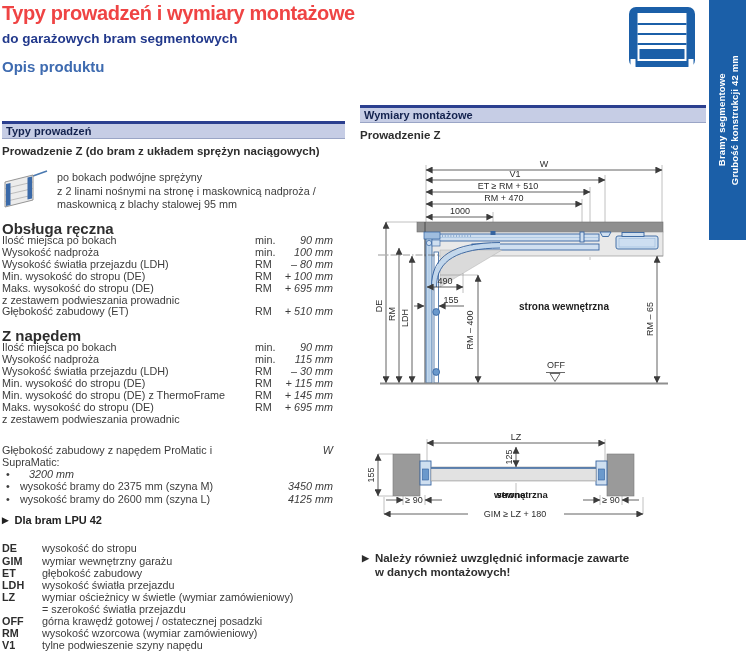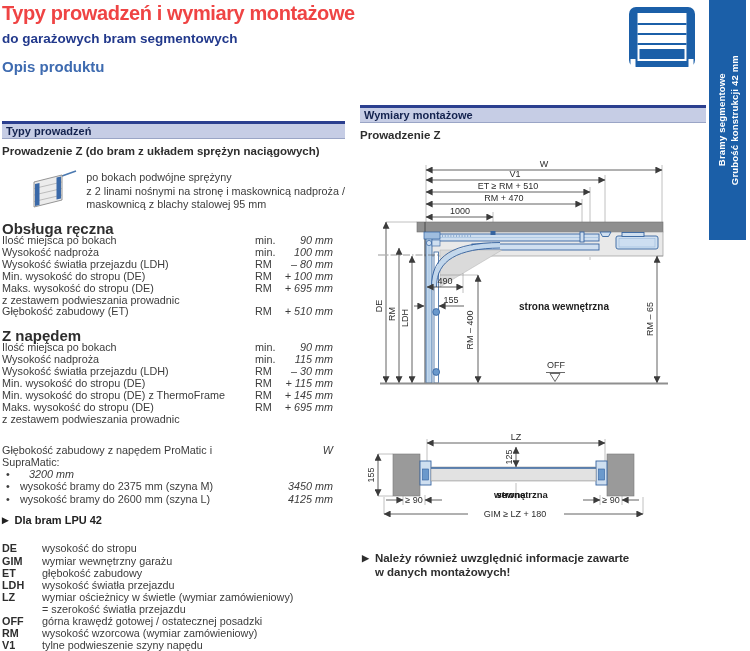--- a/index.html
+++ b/index.html
@@ -12,21 +12,21 @@
   .side-tab{position:absolute;left:709px;top:0;width:37px;height:240px;background:#1b5fa8;
             display:flex;align-items:center;justify-content:center;}
   .side-tab-text{writing-mode:vertical-rl;transform:rotate(180deg);color:#fff;font-size:9.5px;
                  font-weight:bold;line-height:13px;text-align:center;letter-spacing:0.2px;}
   .side-tab-text div{white-space:nowrap;}
   .col-left{position:absolute;left:2px;top:121px;width:343px;}
   .col-right{position:absolute;left:360px;top:105px;width:346px;height:596px;}
   .bar{background:#c6cde5;border-top:3px solid #2b3f8f;border-bottom:1px solid #9aa5c6;
        font-size:11px;font-weight:bold;color:#13224e;padding:1px 5px 1px 4px;height:12px;line-height:12px;}
   .h-bold{font-size:11.5px;font-weight:bold;color:#2e2e2e;margin-top:6px;line-height:13px;}
-  .intro{display:flex;margin-top:11px;gap:9px;justify-content:flex-end;}
+  .intro{display:flex;margin-top:11px;gap:9px;}
   .intro-text{font-size:10.8px;line-height:13.5px;color:#3c3c3c;margin-top:2px;}
   .tbl-title{font-size:15px;font-weight:bold;color:#2e2e2e;margin-top:8px;line-height:12px;}
   .tbl-title.gap{margin-top:12px;}
   .trow{display:flex;font-size:10.8px;line-height:11.9px;padding-right:12px;}
   .trow .lbl{flex:1;}
   .trow .ref{width:24px;}
   .trow .val{width:54px;text-align:right;font-style:italic;}
   .depth-head{margin-top:18px;line-height:12px;gap:10px;}
   .bullet{line-height:12.6px;}
   .bullet .dot{width:14px;padding-left:4px;}

